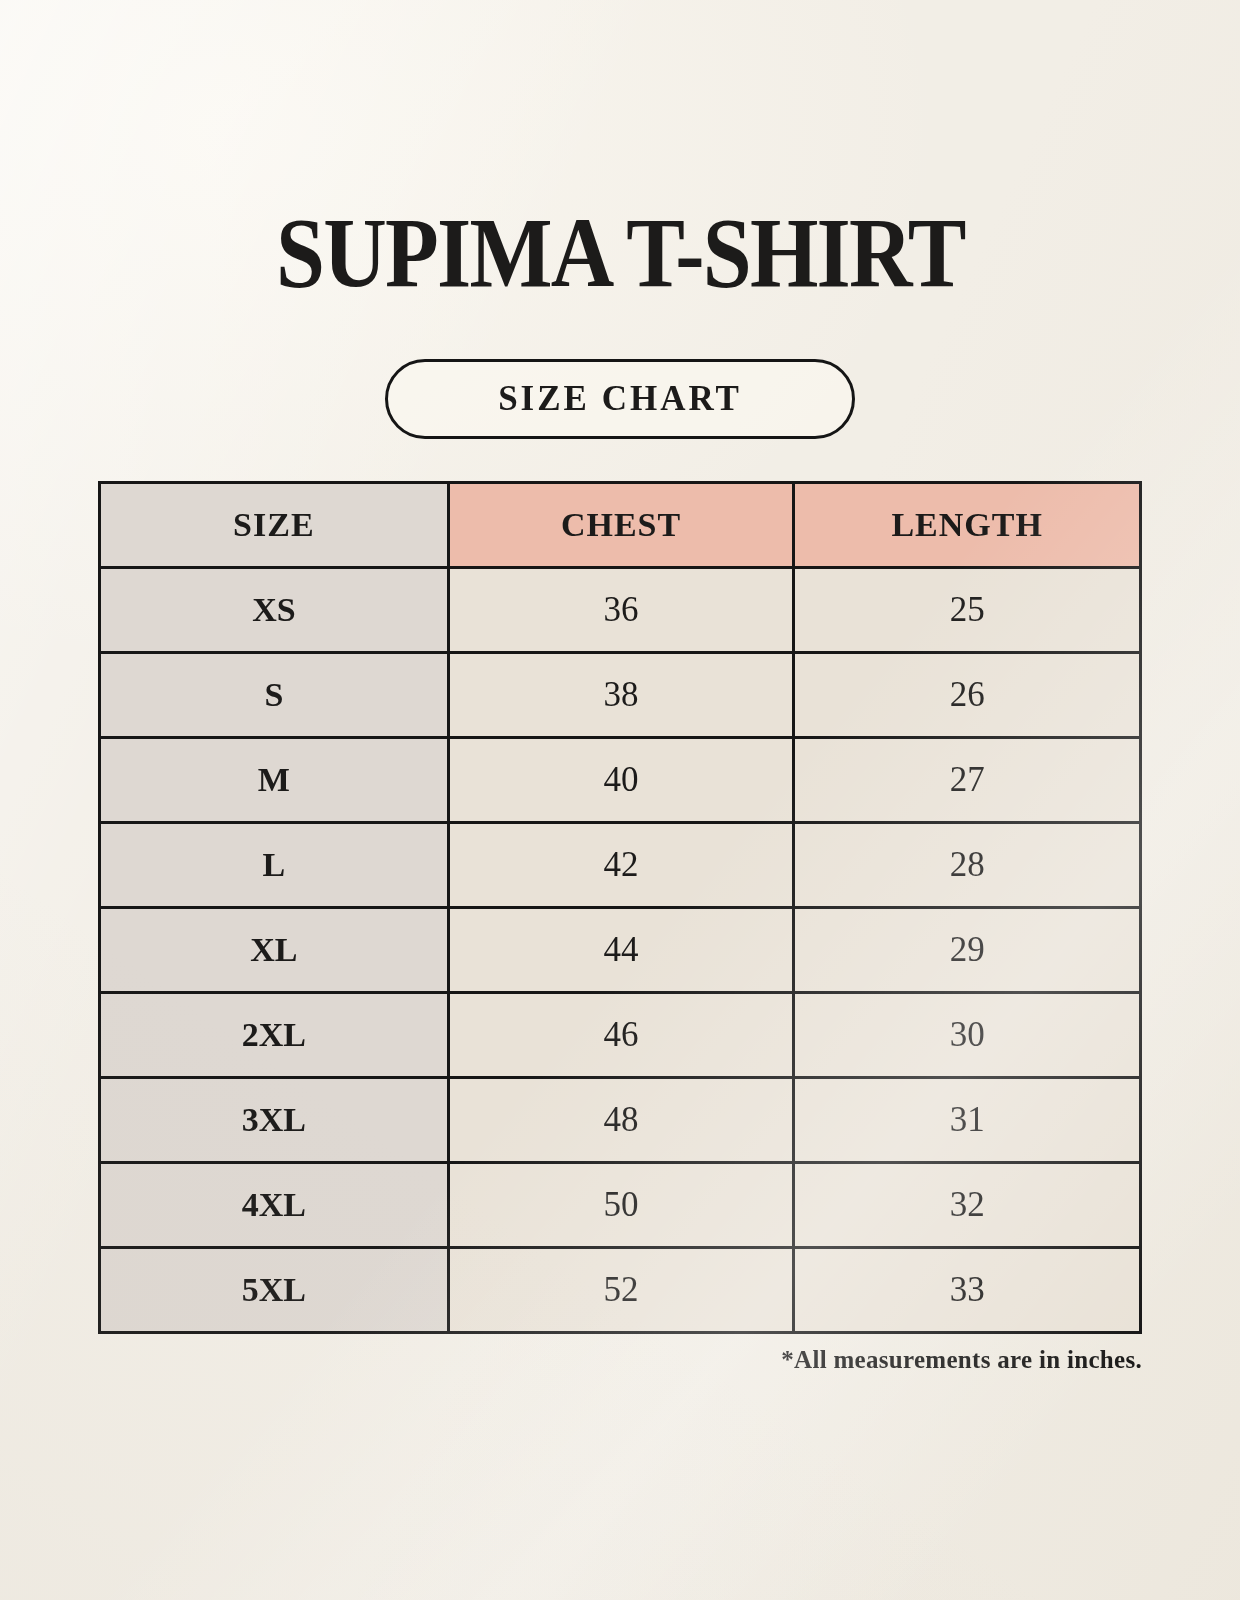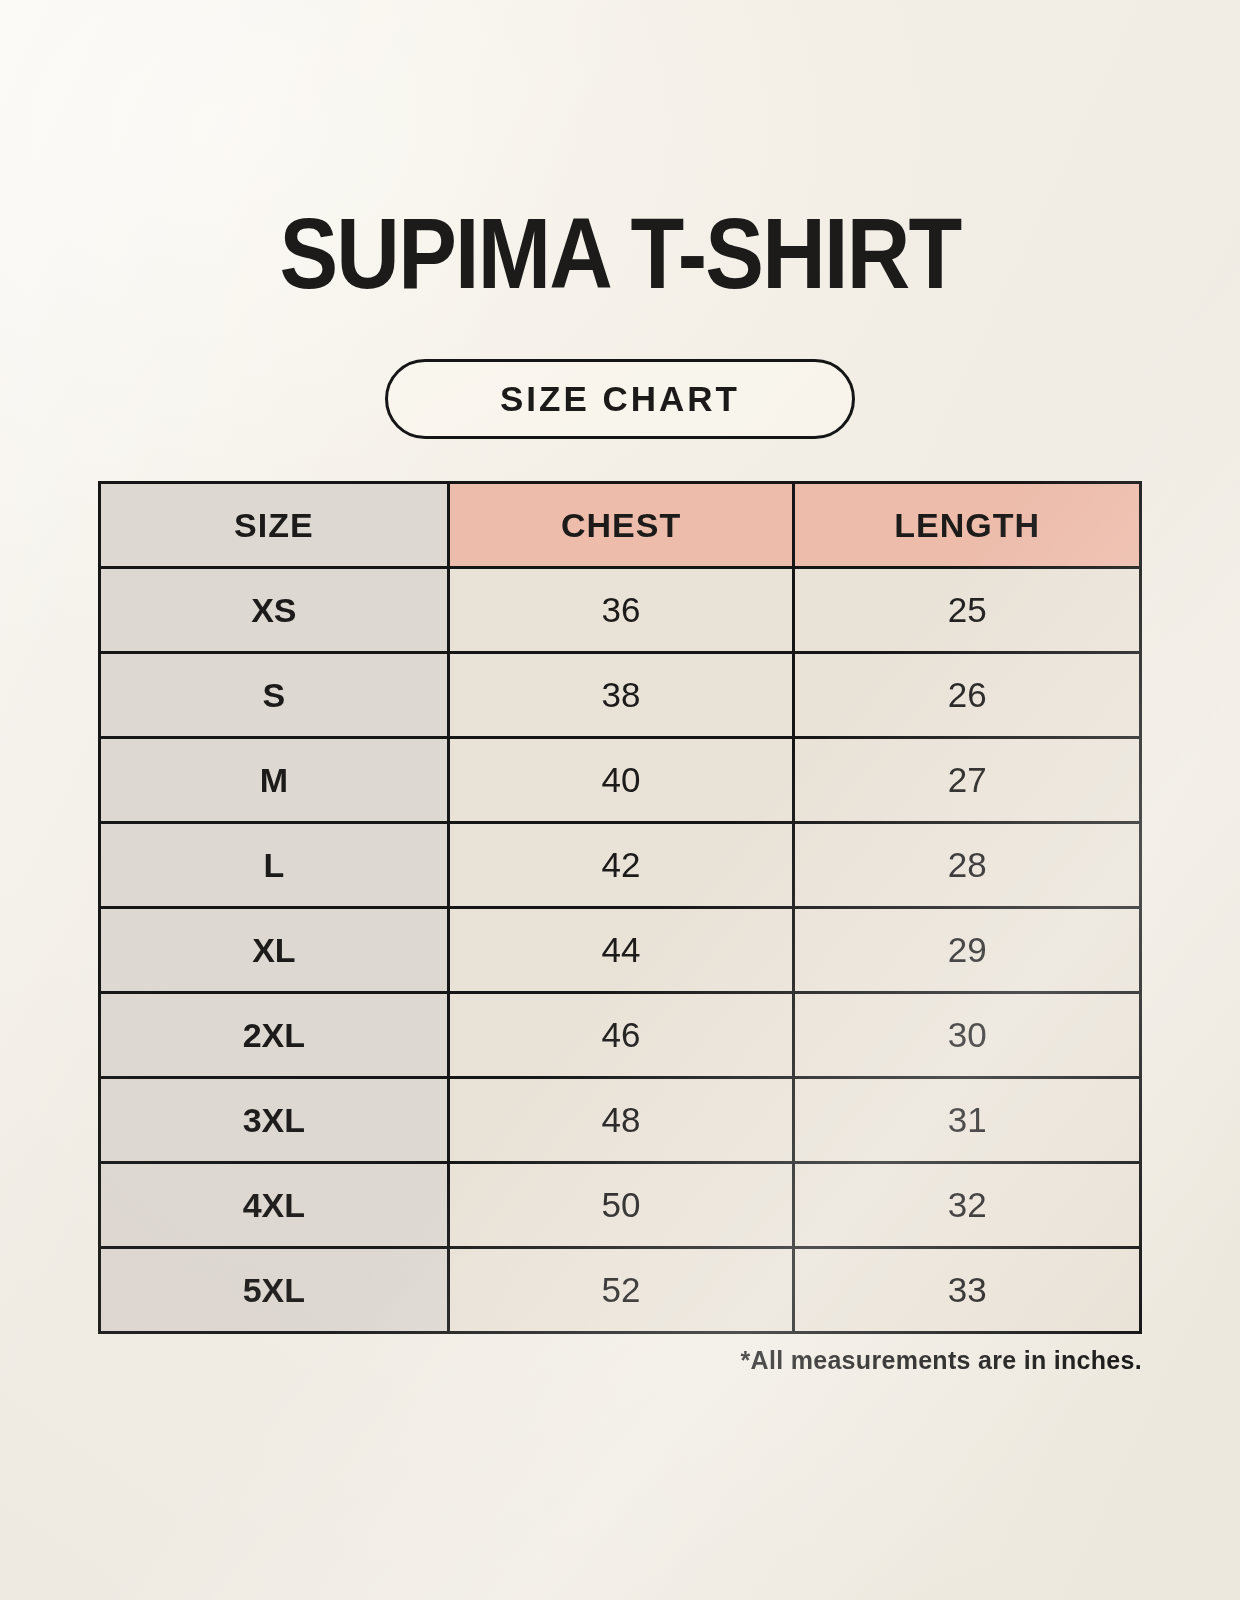--- a/index.html
+++ b/index.html
@@ -19,20 +19,21 @@
   .canvas{
     position:relative;
     width:1240px;
     height:1600px;
     overflow:hidden;
     background:
       linear-gradient(115deg, rgba(255,255,255,0.55) 0%, rgba(255,255,255,0.0) 34%),
       linear-gradient(295deg, rgba(226,219,205,0.35) 0%, rgba(255,255,255,0.0) 45%),
       radial-gradient(1200px 900px at 18% 8%, #faf7f0 0%, rgba(250,247,240,0) 60%),
       var(--page-bg);
+    font-family: Liberation Serif, serif;
   }
   .sheen{
     position:absolute; inset:0; pointer-events:none;
     background:
       linear-gradient(130deg, rgba(255,255,255,0.0) 55%, rgba(255,255,255,0.25) 72%, rgba(255,255,255,0.0) 88%),
       linear-gradient(35deg, rgba(210,202,188,0.12) 0%, rgba(210,202,188,0) 30%);
   }
   .page-title{
     margin-top:203px;
     text-align:center;

